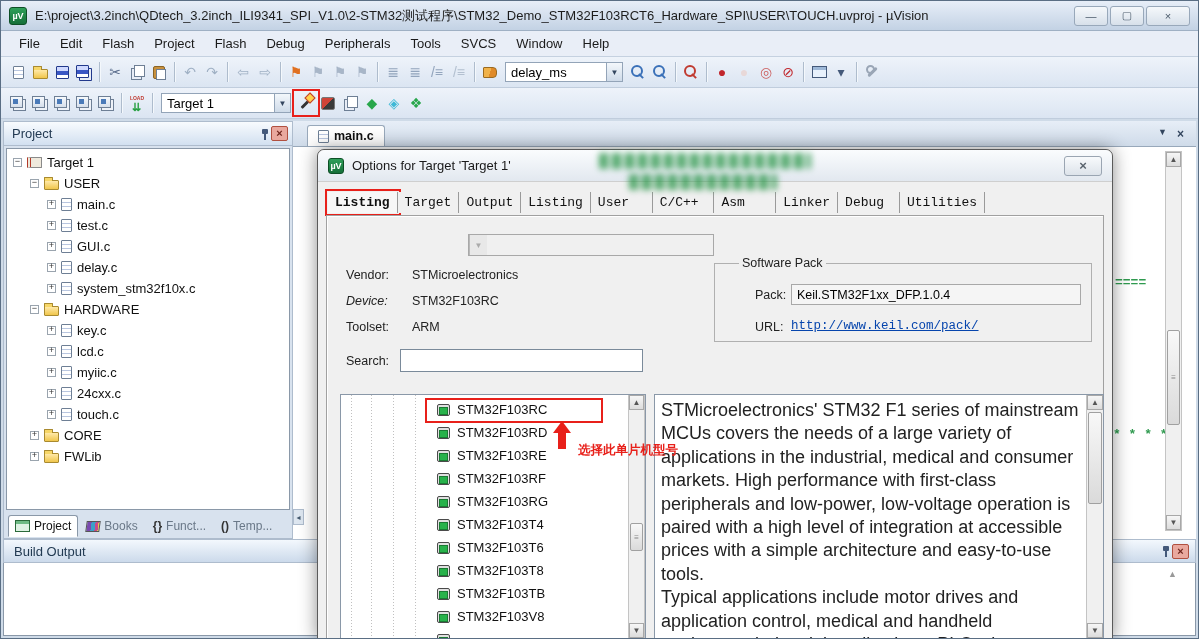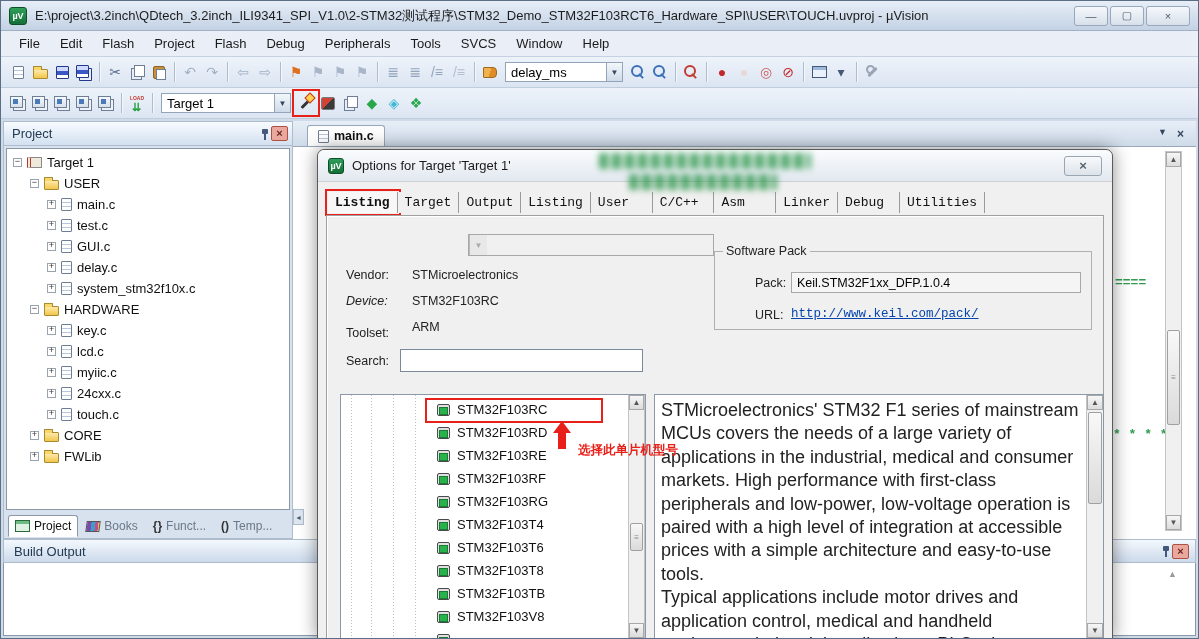--- a/index.html
+++ b/index.html
@@ -153,21 +153,21 @@
     box-shadow:inset 1px 1px 0 #fff; background:#f0f0f0; }
   .dlbl { position:absolute; font-size:12.5px; color:#222; }
   .dval { position:absolute; font-size:12.5px; color:#222; }
   #db-combo { position:absolute; left:150px; top:84px; width:246px; height:22px; background:#f0f0f0;
     border:1px solid #a8a8a8; display:flex; align-items:center; }
   #db-combo .txt { flex:1; font-size:12.5px; color:#8a8a8a; padding-left:6px; }
   #db-combo .cbtn { width:18px; height:20px; border-left:1px solid #b8b8b8; color:#aaa; font-size:8px;
     display:flex; align-items:center; justify-content:center; background:#e8e8e8; }
   #dlg-search { position:absolute; left:82px; top:199px; width:243px; height:23px; background:#fff;
     border:1px solid #7a8a9a; font-size:12.5px; padding-left:5px; font-family:"Liberation Sans",sans-serif; }
-  #sw-pack { position:absolute; left:396px; top:94px; width:378px; height:86px; border:1px solid #b0b0b0; }
+  #sw-pack { position:absolute; left:396px; top:106px; width:378px; height:86px; border:1px solid #b0b0b0;padding-left:16px; }
   #sw-pack legend { font-size:12.5px; color:#222; margin-left:8px; padding:0 3px; }
   #pack-input { position:absolute; left:76px; top:14px; width:290px; height:21px; background:#f5f5f5;
     border:1px solid #a8a8a8; font-size:12.5px; display:flex; align-items:center; padding-left:5px; }
   #pack-url { font-family:"Liberation Mono",monospace; font-size:12.5px; color:#0645ad; text-decoration:underline; }
 
   #device-list { position:absolute; left:22px; top:244px; width:306px; bottom:0; background:#fff;
     border:1px solid #8a98a8; overflow:hidden; padding-top:3px; }
   .guide { position:absolute; top:0; bottom:0; width:1px;
     background:repeating-linear-gradient(#c0c0c0 0 1px, transparent 1px 3px); }
   .drow { height:23px; display:flex; align-items:center; padding-left:96px; font-size:13px; color:#111; gap:7px; }
@@ -485,21 +485,21 @@
     <div id="dlg-frame"></div>
 
     <div id="db-combo">
       <span class="cbtn">▼</span>
     </div>
 
     <span class="dlbl" style="left:28px; top:118px;text-align:center;">Vendor:</span>
     <span class="dval" style="left:94px; top:118px;">STMicroelectronics</span>
     <span class="dlbl" style="left:28px; top:144px;font-style:italic;">Device:</span>
     <span class="dval" style="left:94px; top:144px;">STM32F103RC</span>
-    <span class="dlbl" style="left:28px; top:176px;">Toolset:</span>
+    <span class="dlbl" style="left:28px; top:170px;">Toolset:</span>
     <span class="dval" style="left:94px; top:170px;">ARM</span>
 
     <span class="dlbl" style="left:28px; top:204px;">Search:</span>
     <input id="dlg-search" value="" style="">
 
     <fieldset id="sw-pack">
       <legend>Software Pack</legend>
       <span class="dlbl" style="left:40px; top:18px;">Pack:</span>
       <div id="pack-input">Keil.STM32F1xx_DFP.1.0.4</div>
       <span class="dlbl" style="left:40px; top:50px;">URL:</span>

